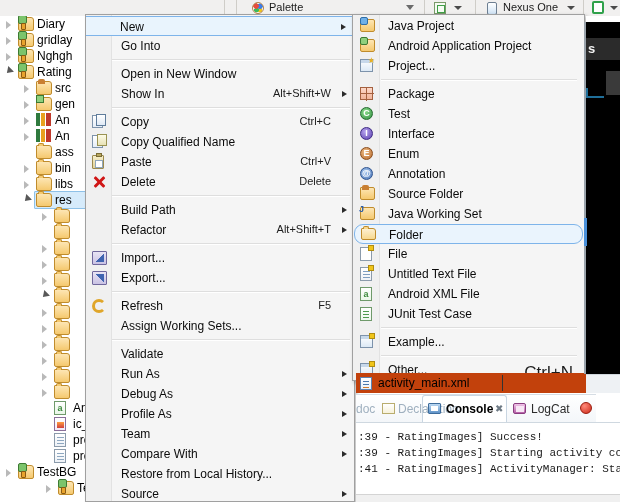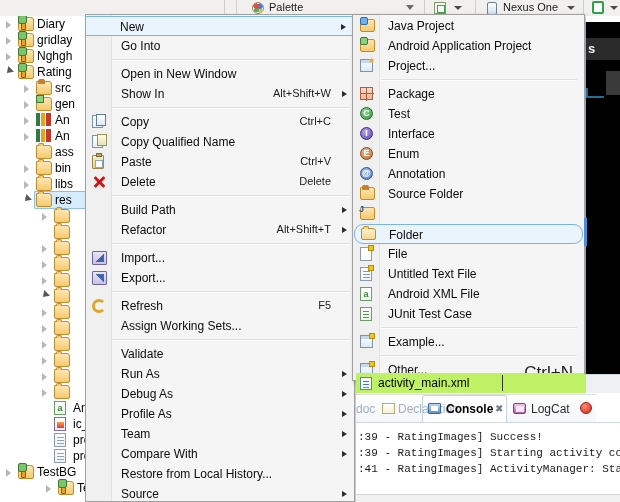--- a/index.html
+++ b/index.html
@@ -139,21 +139,21 @@
   .ic-txtfile:before{content:"";position:absolute;left:2px;top:3px;width:7px;height:1px;background:#7f9ec0;box-shadow:0 3px 0 #7f9ec0,0 6px 0 #7f9ec0;}
   .ic-txtfile:after{content:"";position:absolute;right:-3px;top:-3px;width:6px;height:6px;background:#f0c419;border:1px solid #b08c10;box-sizing:border-box;}
   .ic-axmlfile{width:12px;height:14px;background:linear-gradient(#ffffff,#eaf7e8);border:1px solid #6f9a6b;box-sizing:border-box;color:#3c8a3c;font-size:9px;font-weight:bold;text-align:center;line-height:13px;}
   .ic-junit{width:12px;height:14px;background:linear-gradient(#ffffff,#eef7ee);border:1px solid #6f9a6b;box-sizing:border-box;}
   .ic-junit:before{content:"";position:absolute;left:2px;top:3px;width:6px;height:1px;background:#4f9a4f;box-shadow:0 3px 0 #4f9a4f,0 6px 0 #4f9a4f;}
   .ic-example{width:13px;height:13px;background:linear-gradient(#ffffff,#dce9f5);border:1px solid #7d93ab;box-sizing:border-box;}
   .ic-example:before{content:"";position:absolute;left:0;top:0;width:13px;height:3px;background:#c7d8ea;}
   .ic-example:after{content:"";position:absolute;right:-3px;top:-3px;width:6px;height:6px;background:#f0c419;border:1px solid #b08c10;box-sizing:border-box;}
 
   
-  #edtab{left:356px;top:373px;width:264px;height:20px;background:#bef264;}
+  #edtab{left:356px;top:373px;width:264px;height:20px;background:#c2410c;}
   .edtab-label{position:absolute;left:22px;top:3px;font-size:12px;color:#000;}
   .edtab-ico{position:absolute;left:4px;top:4px;width:12px;height:13px;
      background:linear-gradient(#ffffff,#e7f0fa);border:1px solid #5d82b0;box-sizing:border-box;}
   .edtab-ico:after{content:"";position:absolute;left:2px;top:3px;width:6px;height:1px;background:#4a78ad;box-shadow:0 3px 0 #4a78ad,0 6px 0 #d07a2a;}
   .edtab-caret{position:absolute;left:146px;top:2px;width:1px;height:16px;background:#333;}
 
   
   #viewtabs{left:356px;top:394px;width:240px;height:28px;
             background:linear-gradient(#ffffff,#f3f6f9);border-top:1px solid #d6dde4;}
   .vt{position:absolute;top:7px;font-size:12px;white-space:nowrap;}
@@ -493,20 +493,21 @@
     <div class="si" style="top: 149px;">
       <span class="sic ic-annot">@</span>
       <span class="slabel">Annotation</span>
     </div>
     <div class="si" style="top: 169px;">
       <span class="sic ic-sfold"></span>
       <span class="slabel">Source Folder</span>
     </div>
     <div class="si" style="top: 189px;">
       <span class="sic ic-jws"></span>
+      <span class="slabel">Java Working Set</span>
     </div>
     <div class="si hl" style="top: 209px;">
       <span class="sic ic-folder"></span>
       <span class="slabel">Folder</span>
     </div>
     <div class="si" style="top: 229px;">
       <span class="sic ic-newfile"></span>
       <span class="slabel">File</span>
     </div>
     <div class="si" style="top: 249px;">

